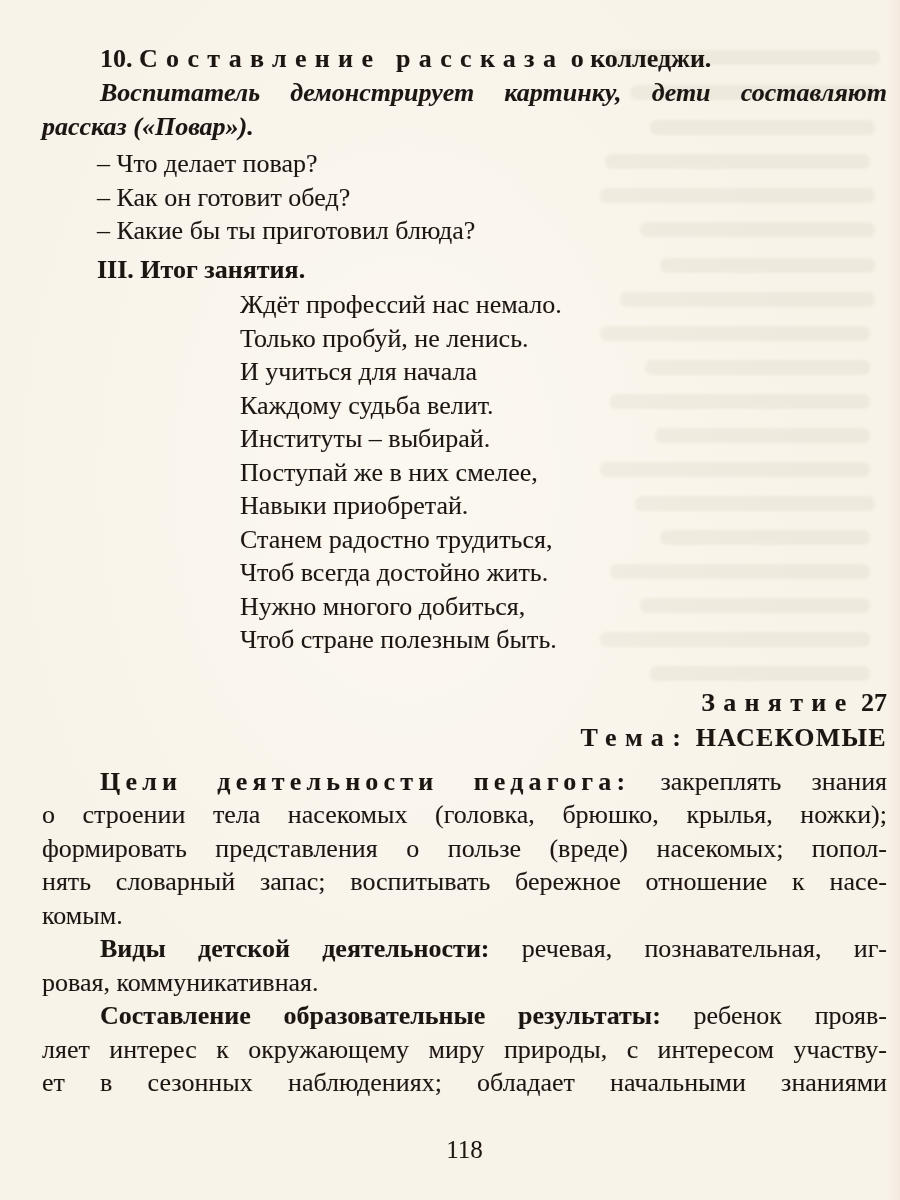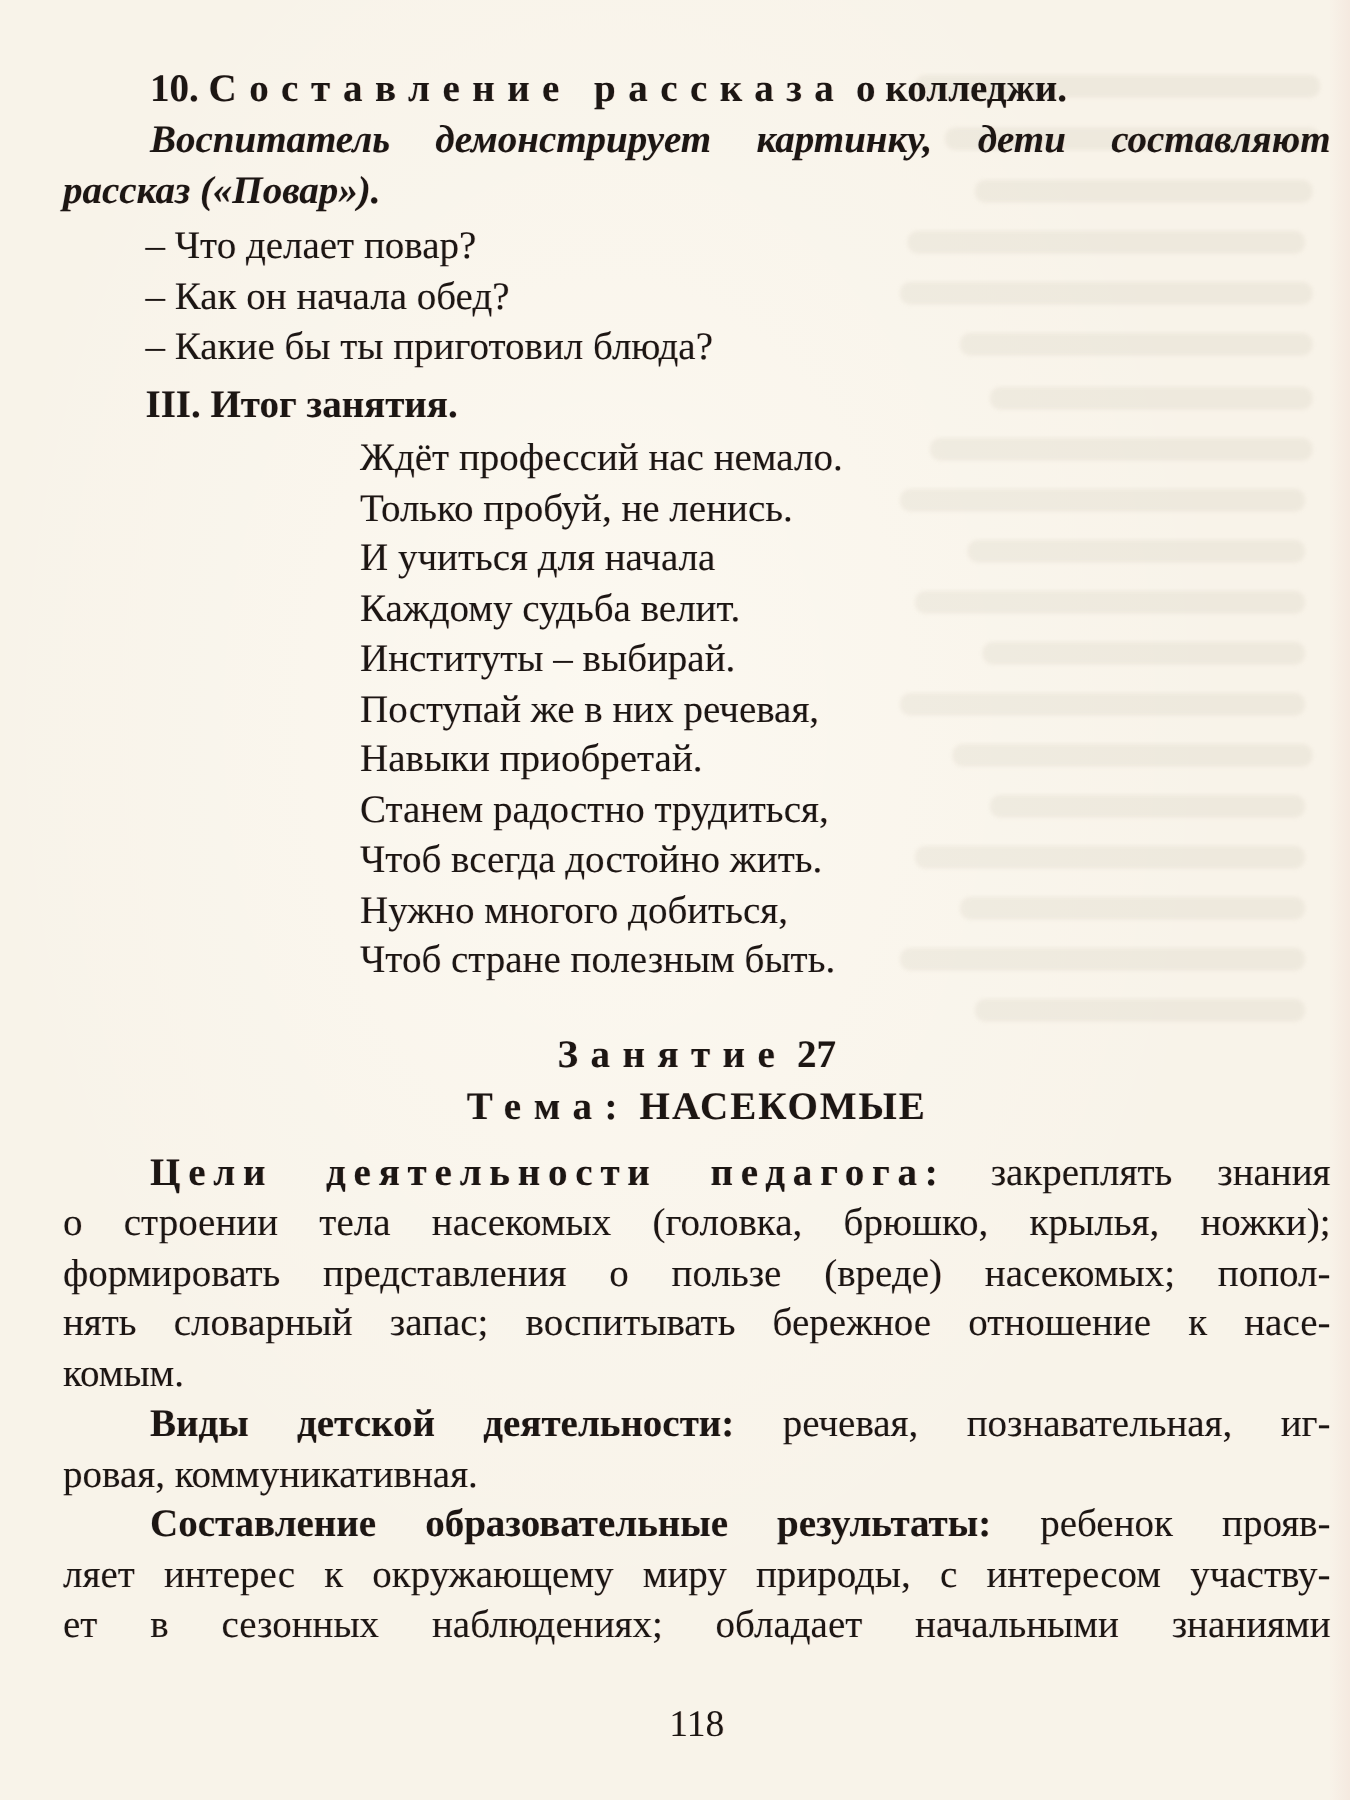--- a/index.html
+++ b/index.html
@@ -20,21 +20,21 @@
   .ls-wide{letter-spacing:.32em;margin-top:28px;}
   .ls-goals{letter-spacing:.20em;}
   .caps-theme{letter-spacing:.05em;}
   .note{font-style:italic;font-weight:600;}
   .line{display:block;}
   .indent{text-indent:58px;}
   .j{text-align:justify;text-align-last:justify;}
   .questions{margin:4px 0 0 55px;}
   .summary-heading{margin:5px 0 0 55px;font-weight:bold;}
   .poem{margin:2px 0 0 198px;}
-  .lesson-title{margin-top:28px;text-align:center;font-weight:bold;line-height:35px;}
+  .lesson-title{margin-top:28px;text-align:right;font-weight:bold;line-height:35px;}
   .body-paras{margin-top:10px;line-height:33.5px;}
   .lead{font-weight:bold;}
   .page-number{position:absolute;top:1136px;left:42px;width:845px;text-align:center;font-size:25px;
     text-shadow:0.5px 0 0 rgba(150,40,30,.14);}
   .ghost{position:absolute;height:15px;background:rgba(165,152,130,.11);filter:blur(1.5px);border-radius:7px;}
 </style>
 </head>
 <body>
 
 <div class="page">
@@ -67,33 +67,33 @@
       <span class="ls-wide">Составление рассказа</span>
       <span>о колледжи.</span></h2>
 
     <p class="note" style="margin:0;">
       <span class="line j indent">Воспитатель демонстрирует картинку, дети составляют</span>
       <span class="line">рассказ («Повар»).</span>
     </p>
 
     <div class="questions">
       <div>– Что делает повар?</div>
-      <div>– Как он начала обед?</div>
+      <div>– Как он готовит обед?</div>
       <div>– Какие бы ты приготовил блюда?</div>
     </div>
 
     <h3 class="summary-heading" style="font-size:26px;">III. Итог занятия.</h3>
 
     <div class="poem">
       <div>Ждёт профессий нас немало.</div>
       <div>Только пробуй, не ленись.</div>
       <div>И учиться для начала</div>
       <div>Каждому судьба велит.</div>
       <div>Институты – выбирай.</div>
-      <div>Поступай же в них речевая,</div>
+      <div>Поступай же в них смелее,</div>
       <div>Навыки приобретай.</div>
       <div>Станем радостно трудиться,</div>
       <div>Чтоб всегда достойно жить.</div>
       <div>Нужно многого добиться,</div>
       <div>Чтоб стране полезным быть.</div>
     </div>
 
     <div class="lesson-title">
       <div><span class="ls-wide">Занятие</span>
         <span>27</span></div>

